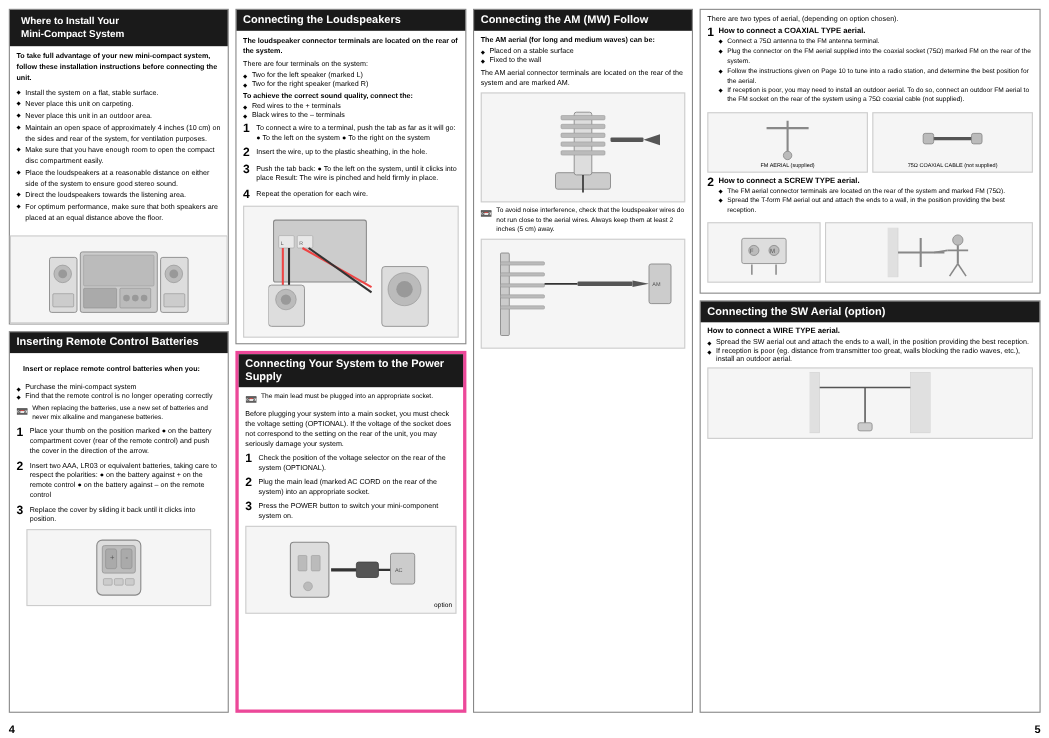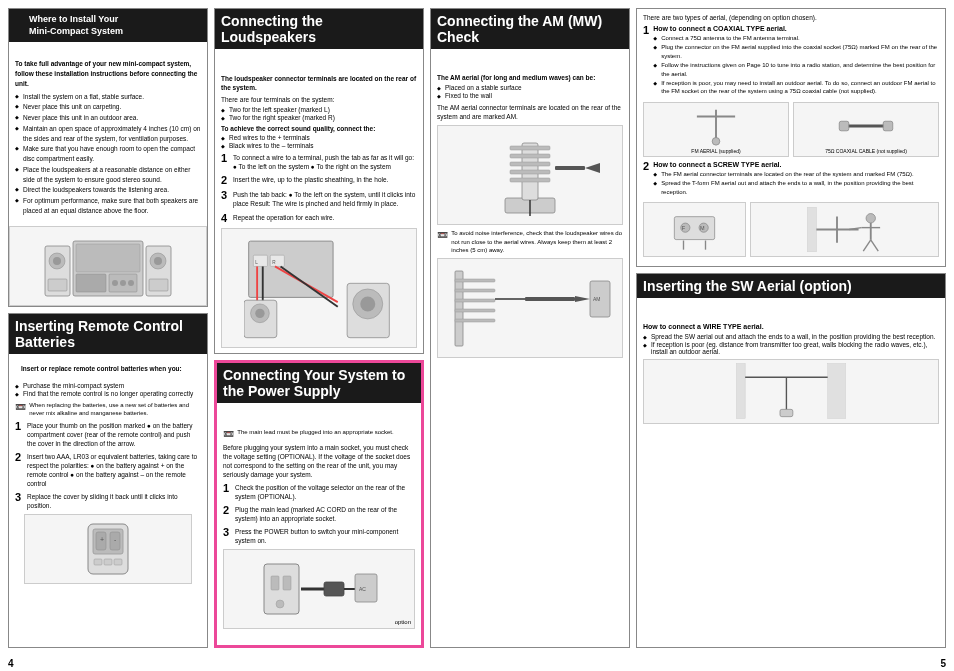--- a/index.html
+++ b/index.html
@@ -54,35 +54,35 @@
       width: 280px;
       gap: 6px;
       flex-shrink: 0;
       flex: 1;
     }
 
     
     .section-header {
       background: #1a1a1a;
       color: #fff;
-      font-size: 14px;
+      font-size: 10px;
       font-weight: bold;
       padding: 4px 6px;
-      margin-bottom: 20px;
+      margin-bottom: 0;
     }
 
     
     .install-section {
       border: 1px solid #888;
       padding: 0;
     }
 
     .install-section .section-header {
-      margin-bottom: 12px;
-      padding: 5px 20px;
+      margin-bottom: 0;
+      padding: 5px 10px;
       font-size: 9px;
       line-height: 1.3;
     }
 
     .install-content {
       padding: 5px 6px;
       font-size: 6.5px;
       line-height: 1.5;
       color: #000;
     }
@@ -122,21 +122,21 @@
       margin-top: 4px;
     }
 
     
     .remote-section {
       border: 1px solid #888;
       flex: 1;
     }
 
     .remote-section .section-header {
-      font-size: 14px;
+      font-size: 10px;
       margin-bottom: 0;
     }
 
     .remote-content {
       padding: 5px 6px;
     }
 
     .remote-content .intro {
       font-size: 6.5px;
       font-weight: bold;
@@ -646,21 +646,21 @@
             <text x="100" y="37" font-size="5" fill="#555">AC</text>
           </svg>
           <span class="power-image-label">option</span>
         </div>
       </div>
     </div>
   </div>
 
   <div class="col-center-right">
     <div class="am-section">
-      <div class="section-header">Connecting the AM (MW) Check</div>
+      <div class="section-header">Connecting the AM (MW) Follow</div>
       <div class="am-content">
         <div style="font-size:6.5px; font-weight:bold; margin-bottom:3px;">The AM aerial (for long and medium waves) can be:</div>
         <ul class="bullet-list">
           <li>Placed on a stable surface</li>
           <li>Fixed to the wall</li>
         </ul>
         <div style="font-size:6.5px; margin-bottom:4px; line-height:1.4;">The AM aerial connector terminals are located on the rear of the system and are marked AM.</div>
 
         <div class="am-image">
           <svg viewBox="0 0 170 95" width="170" height="95">
@@ -791,21 +791,21 @@
               <line x1="68" y1="35" x2="76" y2="47" stroke="#888" stroke-width="1.5"></line>
 
               <line x1="58" y1="22" x2="45" y2="24" stroke="#888" stroke-width="1.5"></line>
             </svg>
           </div>
         </div>
       </div>
     </div>
 
     <div class="sw-section">
-      <div class="section-header">Inserting the SW Aerial (option)</div>
+      <div class="section-header">Connecting the SW Aerial (option)</div>
       <div class="sw-content">
         <div class="sw-title">How to connect a WIRE TYPE aerial.</div>
         <ul class="bullet-list">
           <li>Spread the SW aerial out and attach the ends to a wall, in the position providing the best reception.</li>
           <li>If reception is poor (eg. distance from transmitter too great, walls blocking the radio waves, etc.), install an outdoor aerial.</li>
         </ul>
 
         <div class="sw-image">
           <svg viewBox="0 0 120 60" width="110" height="58">
 

